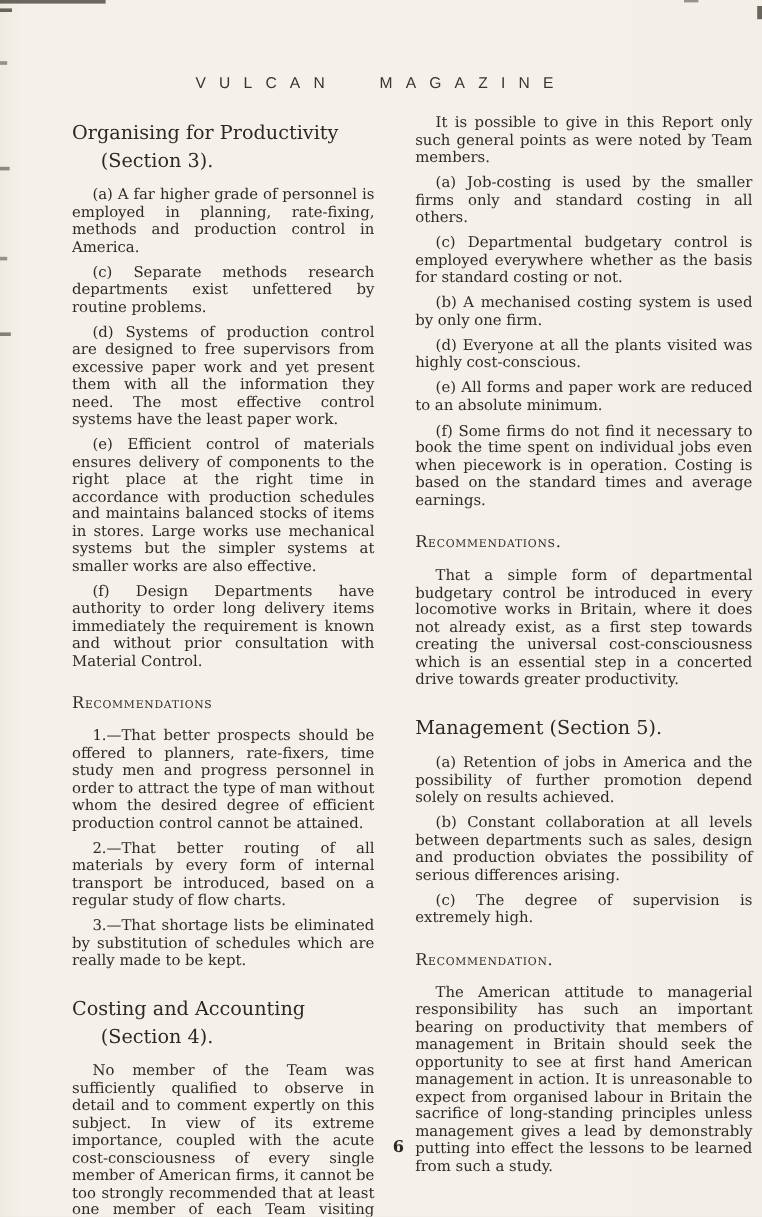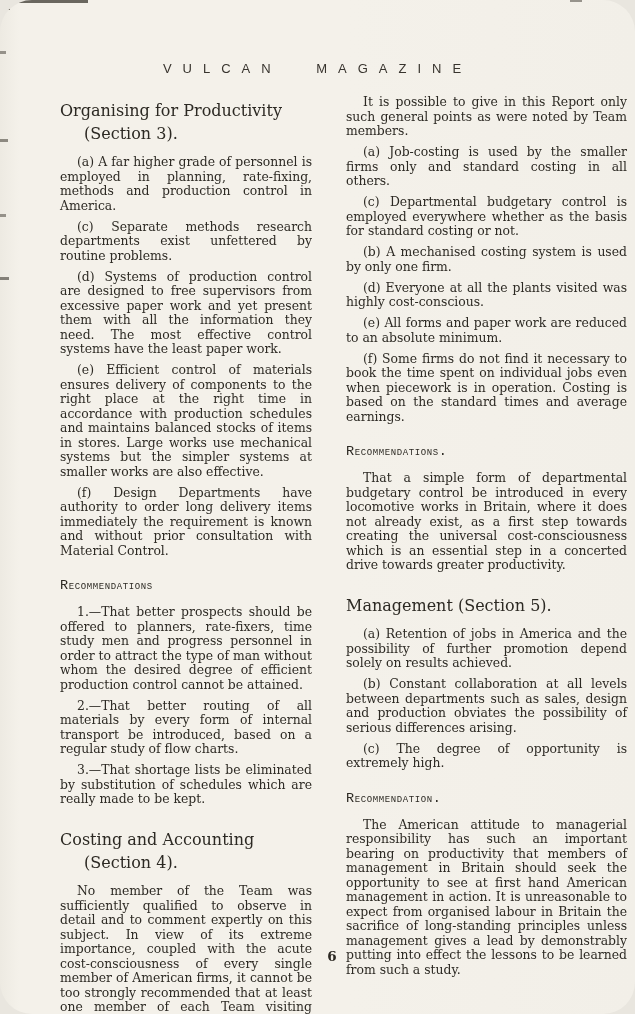--- a/index.html
+++ b/index.html
@@ -4,21 +4,20 @@
 <style>
   html,body{margin:0;padding:0;background:#e9e6df;}
   .page{
     position:relative;
     width:635px;height:1014px;
     margin:0;
     background:linear-gradient(90deg,#edeae2 0%,#f4f1ea 3%,#f4f1ea 55%,#f2efe8 100%);
     overflow:hidden;
     font-family:"DejaVu Serif","Liberation Serif",serif;
     color:#2d2a24;
-    border-radius:32px;
   }
   .masthead{
     position:absolute;top:61px;left:0;width:100%;
     text-align:center;
     font-family:"Liberation Sans",sans-serif;
     font-size:13px;font-weight:400;
     letter-spacing:11px;word-spacing:20px;
     color:#38342e;
   }
   .col{position:absolute;top:100px;}
@@ -33,21 +32,21 @@
   }
   .section-title{
     font-size:16px;line-height:1.42;font-weight:400;
     margin:22px 0 10px 0;color:#2c2923;
   }
   .section-title.first{margin-top:0;}
   .section-title .line2{display:block;padding-left:24px;}
   .subhead{
     font-variant:small-caps;
     font-size:13.5px;font-weight:400;letter-spacing:0.6px;
-    margin:20px 0 12px 0;color:#2c2923;font-family:Liberation Mono, monospace;
+    margin:20px 0 12px 0;color:#2c2923;
   }
   .page-number{
     position:absolute;left:322px;top:948px;width:20px;
     text-align:center;
     font-size:13.5px;font-weight:700;color:#2c2923;
   }
   
   .artifact{position:absolute;background:#3c3830;opacity:0.75;}
   .a-topline{left:0;top:0;width:88px;height:3px;}
   .a-topmark{left:570px;top:0;width:12px;height:2px;opacity:0.5;}
@@ -105,21 +104,21 @@
     <p>(d) Everyone at all the plants visited was highly cost-conscious.</p>
     <p>(e) All forms and paper work are reduced to an absolute minimum.</p>
     <p>(f) Some firms do not find it necessary to book the time spent on individual jobs even when piecework is in operation. Costing is based on the standard times and average earnings.</p>
 
     <h3 class="subhead">Recommendations.</h3>
     <p>That a simple form of departmental budgetary control be introduced in every locomotive works in Britain, where it does not already exist, as a first step towards creating the universal cost-consciousness which is an essential step in a concerted drive towards greater productivity.</p>
 
     <h2 class="section-title">Management (Section 5).</h2>
     <p>(a) Retention of jobs in America and the possibility of further promotion depend solely on results achieved.</p>
     <p>(b) Constant collaboration at all levels between departments such as sales, design and production obviates the possibility of serious differences arising.</p>
-    <p>(c) The degree of opportunity is extremely high.</p>
+    <p>(c) The degree of supervision is extremely high.</p>
 
     <h3 class="subhead">Recommendation.</h3>
     <p>The American attitude to managerial responsibility has such an important bearing on productivity that members of management in Britain should seek the opportunity to see at first hand American management in action. It is unreasonable to expect from organised labour in Britain the sacrifice of long-standing principles unless management gives a lead by demonstrably putting into effect the lessons to be learned from such a study.</p>
   </section>
 
   <div class="page-number">6</div>
 
 </div>
 
 </body></html>

